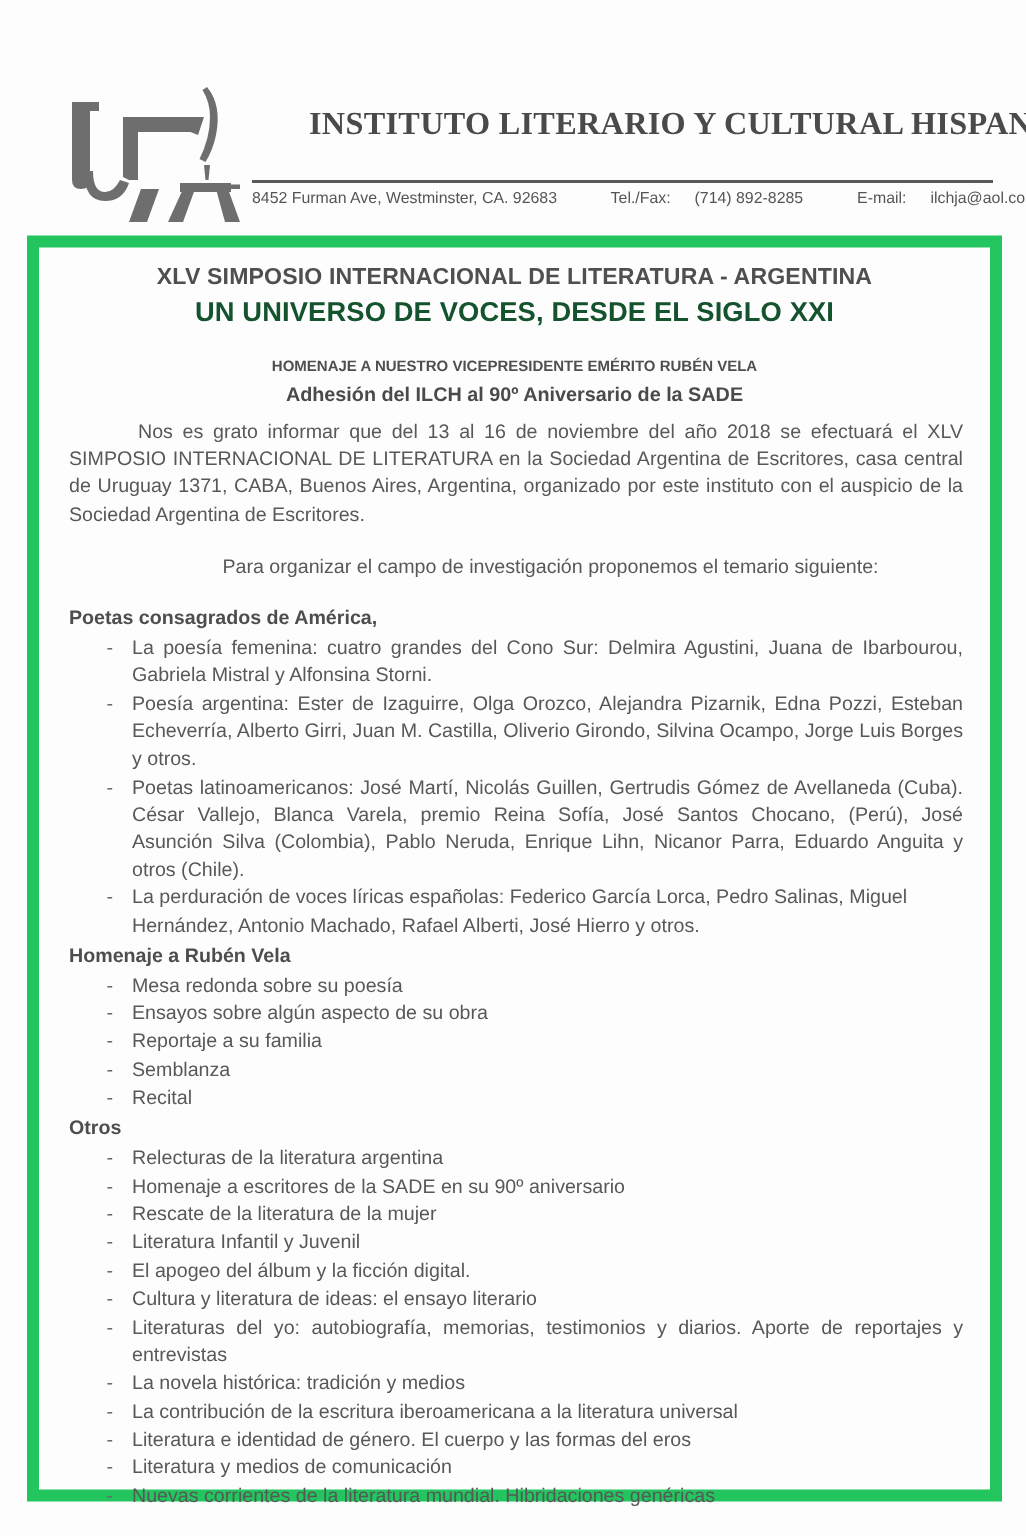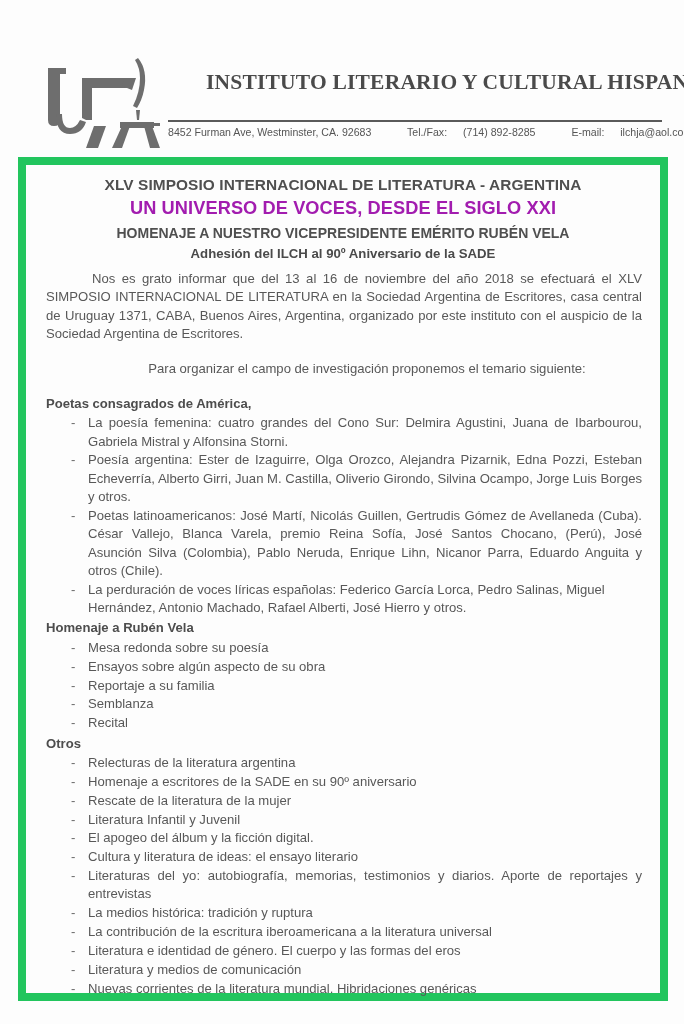--- a/index.html
+++ b/index.html
@@ -100,31 +100,31 @@
   .title-1 {
     font-weight: bold;
     font-size: 15.4px;
     color: #4f4f4f;
     letter-spacing: 0.1px;
     line-height: 1.32;
   }
   .title-2 {
     font-weight: bold;
     font-size: 18.2px;
-    color: #a21caf;
+    color: #14532d;
     letter-spacing: 0.1px;
     line-height: 1.32;
     margin-top: 1px;
   }
   .title-3 {
     font-weight: bold;
-    font-size: 14px;
+    font-size: 10px;
     color: #4f4f4f;
     line-height: 1.35;
-    margin-top: 4px;
+    margin-top: 18px;
   }
   .title-4 {
     font-weight: bold;
     font-size: 13.2px;
     color: #4a4a4a;
     line-height: 1.35;
     margin-top: 2px;
   }
 
   
@@ -264,21 +264,21 @@
       <div class="section">
         <div class="section-title">Otros</div>
         <ul class="items">
           <li class="nojust">Relecturas de la literatura argentina</li>
           <li class="nojust">Homenaje a escritores de la SADE en su 90º aniversario</li>
           <li class="nojust">Rescate de la literatura de la mujer</li>
           <li class="nojust">Literatura Infantil y Juvenil</li>
           <li class="nojust">El apogeo del álbum y la ficción digital.</li>
           <li class="nojust">Cultura y literatura de ideas: el ensayo literario</li>
           <li>Literaturas del yo: autobiografía, memorias, testimonios y diarios. Aporte de reportajes y entrevistas</li>
-          <li class="nojust">La medios histórica: tradición y ruptura</li>
+          <li class="nojust">La novela histórica: tradición y medios</li>
           <li class="nojust">La contribución de la escritura  iberoamericana a la literatura universal</li>
           <li class="nojust">Literatura e identidad de género. El cuerpo y las formas del eros</li>
           <li class="nojust">Literatura y medios de comunicación</li>
           <li class="nojust">Nuevas corrientes de la literatura mundial. Hibridaciones genéricas</li>
         </ul>
       </div>
 
     </div>
   </div>
 

